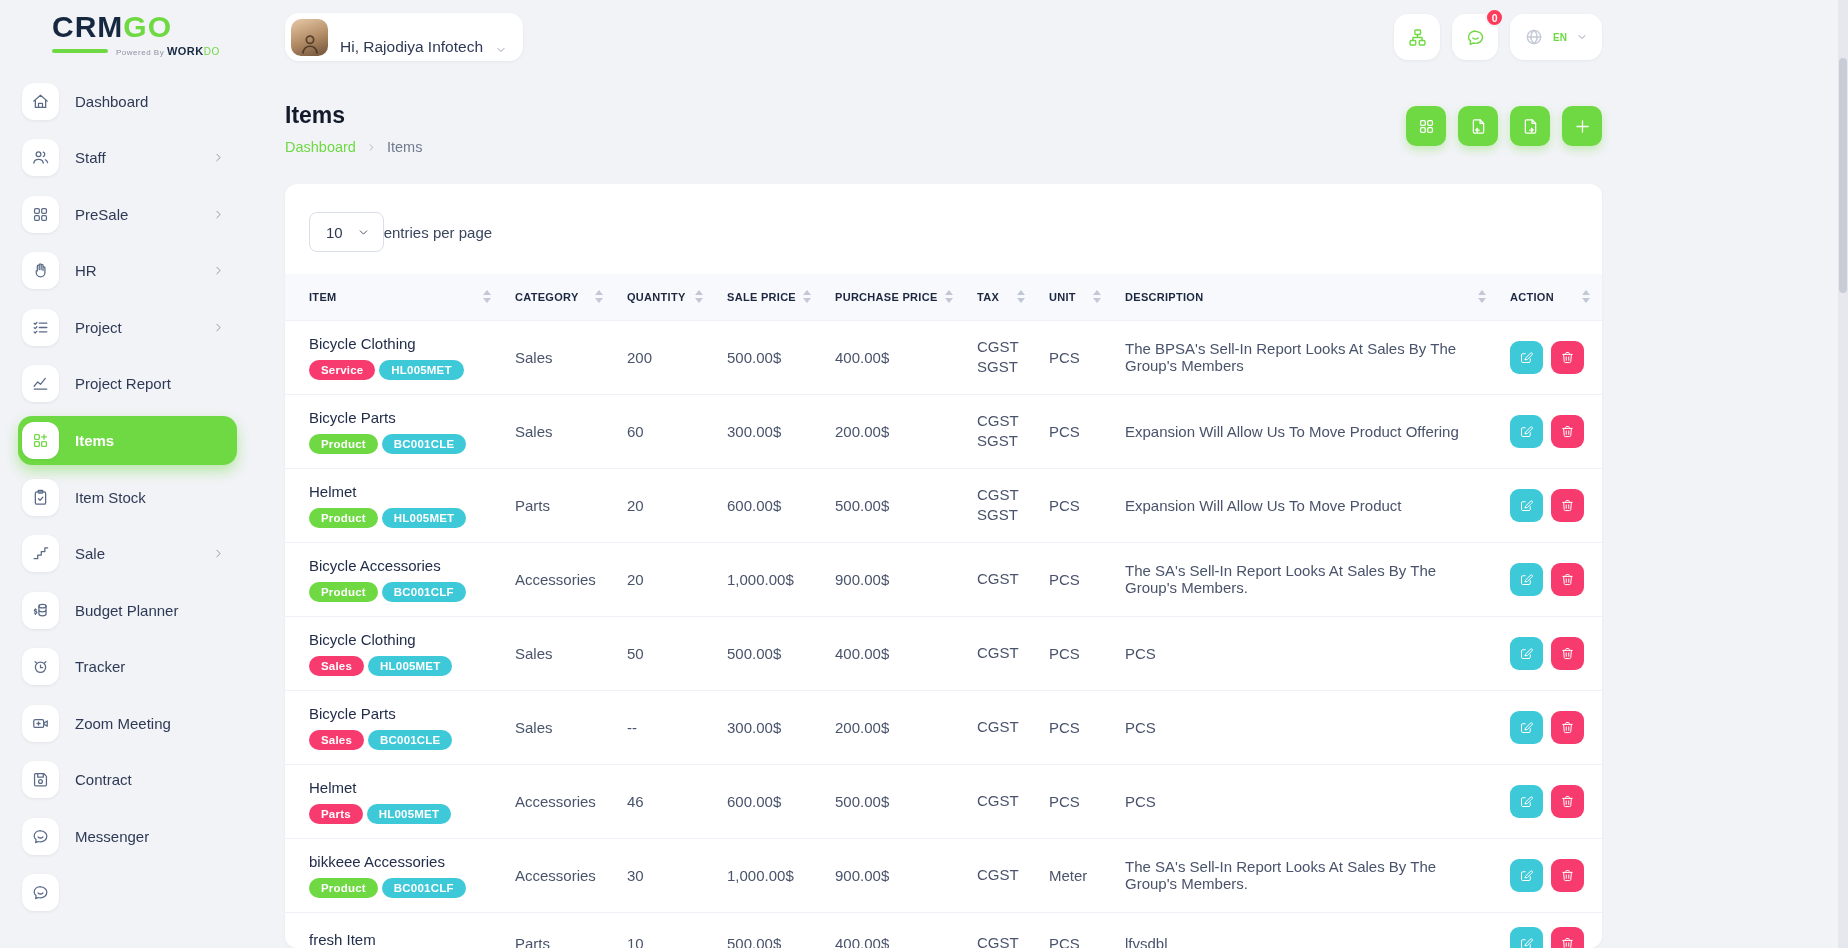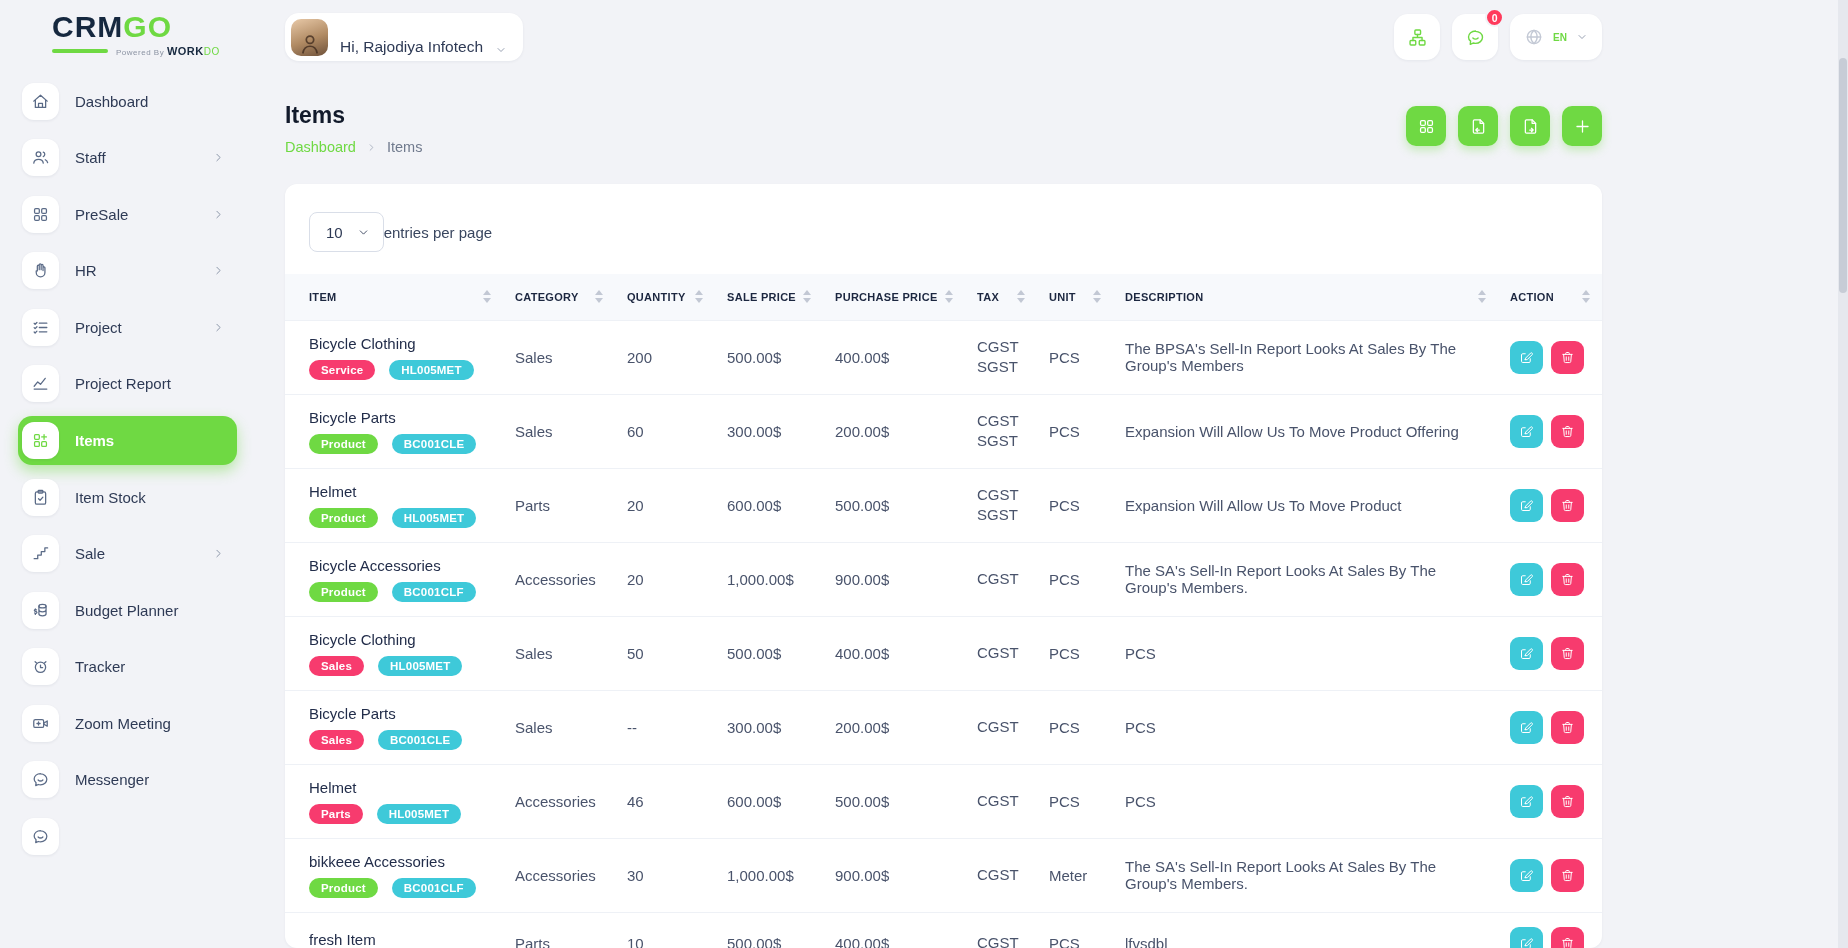--- a/index.html
+++ b/index.html
@@ -100,21 +100,21 @@
   .th-label{font-size:11px;font-weight:700;color:#1c2740;letter-spacing:.3px;white-space:nowrap}
   .sort{display:flex;flex-direction:column;gap:3px;flex:0 0 auto}
   .sort i{display:block;width:0;height:0;border-left:4px solid transparent;border-right:4px solid transparent}
   .sort .up{border-bottom:5px solid #c2c8d4}
   .sort .down{border-top:5px solid #c2c8d4}
 
   tbody td{padding:14px 12px;border-top:1px solid #eef1f6;font-size:15px;color:#49536b;
     vertical-align:middle}
   tbody td:first-child{padding-left:24px}
   .item-name{font-size:15px;font-weight:400;color:#222d4a;margin-bottom:8px}
-  .badges{display:flex;gap:14px;flex-wrap:wrap}
+  .badges{display:flex;gap:4px;flex-wrap:wrap}
   .badge{font-size:11.5px;font-weight:600;color:#fff;padding:4px 12px;border-radius:12px;
     letter-spacing:.2px;white-space:nowrap}
   .badge--pink{background:var(--pink)}
   .badge--green{background:var(--accent)}
   .badge--cyan{background:var(--cyan)}
   .tax-line{line-height:1.35}
   .desc-cell{padding-right:20px}
   .actions{display:flex;gap:8px}
   .row-btn{width:33px;height:33px;border-radius:9px;border:none;color:#fff;cursor:pointer;
     display:flex;align-items:center;justify-content:center}
@@ -269,20 +269,30 @@
           <span class="nav-label">Tracker</span>
         </div>
         <div class="nav-item">
           <span class="nav-ico">
             <svg viewBox="0 0 24 24">
               <rect x="3.5" y="7" width="12.5" height="10" rx="2"></rect>
               <path d="M16 11.7l4.5-2.9v6.6L16 12.6M7.5 12h4M9.5 10v4"></path>
             </svg>
           </span>
           <span class="nav-label">Zoom Meeting</span>
+        </div>
+        <div class="nav-item">
+          <span class="nav-ico">
+            <svg viewBox="0 0 24 24">
+              <path d="M6 4.5h10L19.5 8v10.5a1.5 1.5 0 0 1-1.5 1.5H6a1.5 1.5 0 0 1-1.5-1.5v-12A1.5 1.5 0 0 1 6 4.5z"></path>
+              <circle cx="12" cy="14.5" r="2.4"></circle>
+              <path d="M8.5 4.5V9h7V4.5"></path>
+            </svg>
+          </span>
+          <span class="nav-label">Contract</span>
         </div>
         <div class="nav-item">
           <span class="nav-ico">
             <svg viewBox="0 0 24 24">
               <path d="M12 4.5c-4.4 0-8 3-8 6.8 0 1.9.9 3.6 2.4 4.8L6 19.8l3.2-1.5c.9.3 1.8.4 2.8.4 4.4 0 8-3 8-6.9s-3.6-6.8-8-6.8z"></path>
               <path d="M9 12.6c.8.8 2 1.3 3 1.3s2.2-.5 3-1.3"></path>
             </svg>
           </span>
           <span class="nav-label">Messenger</span>
         </div>

